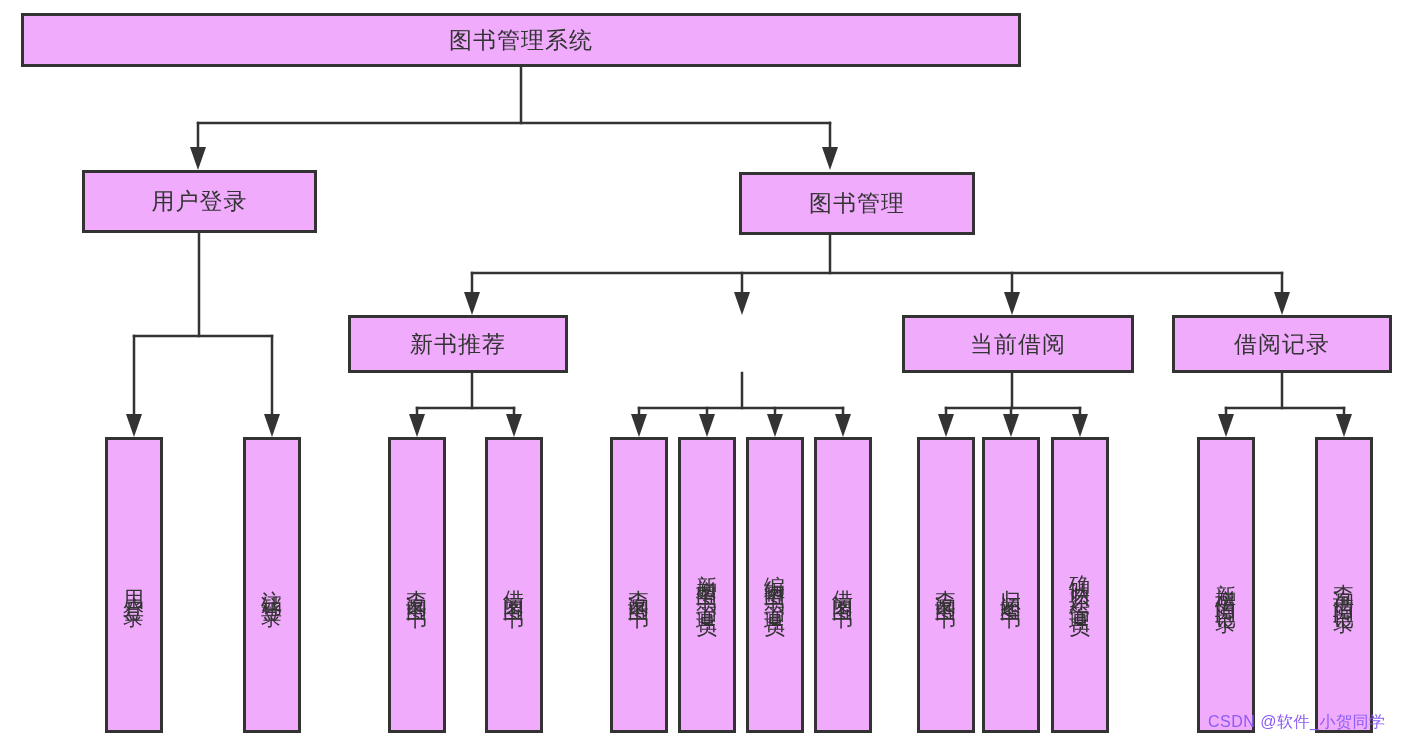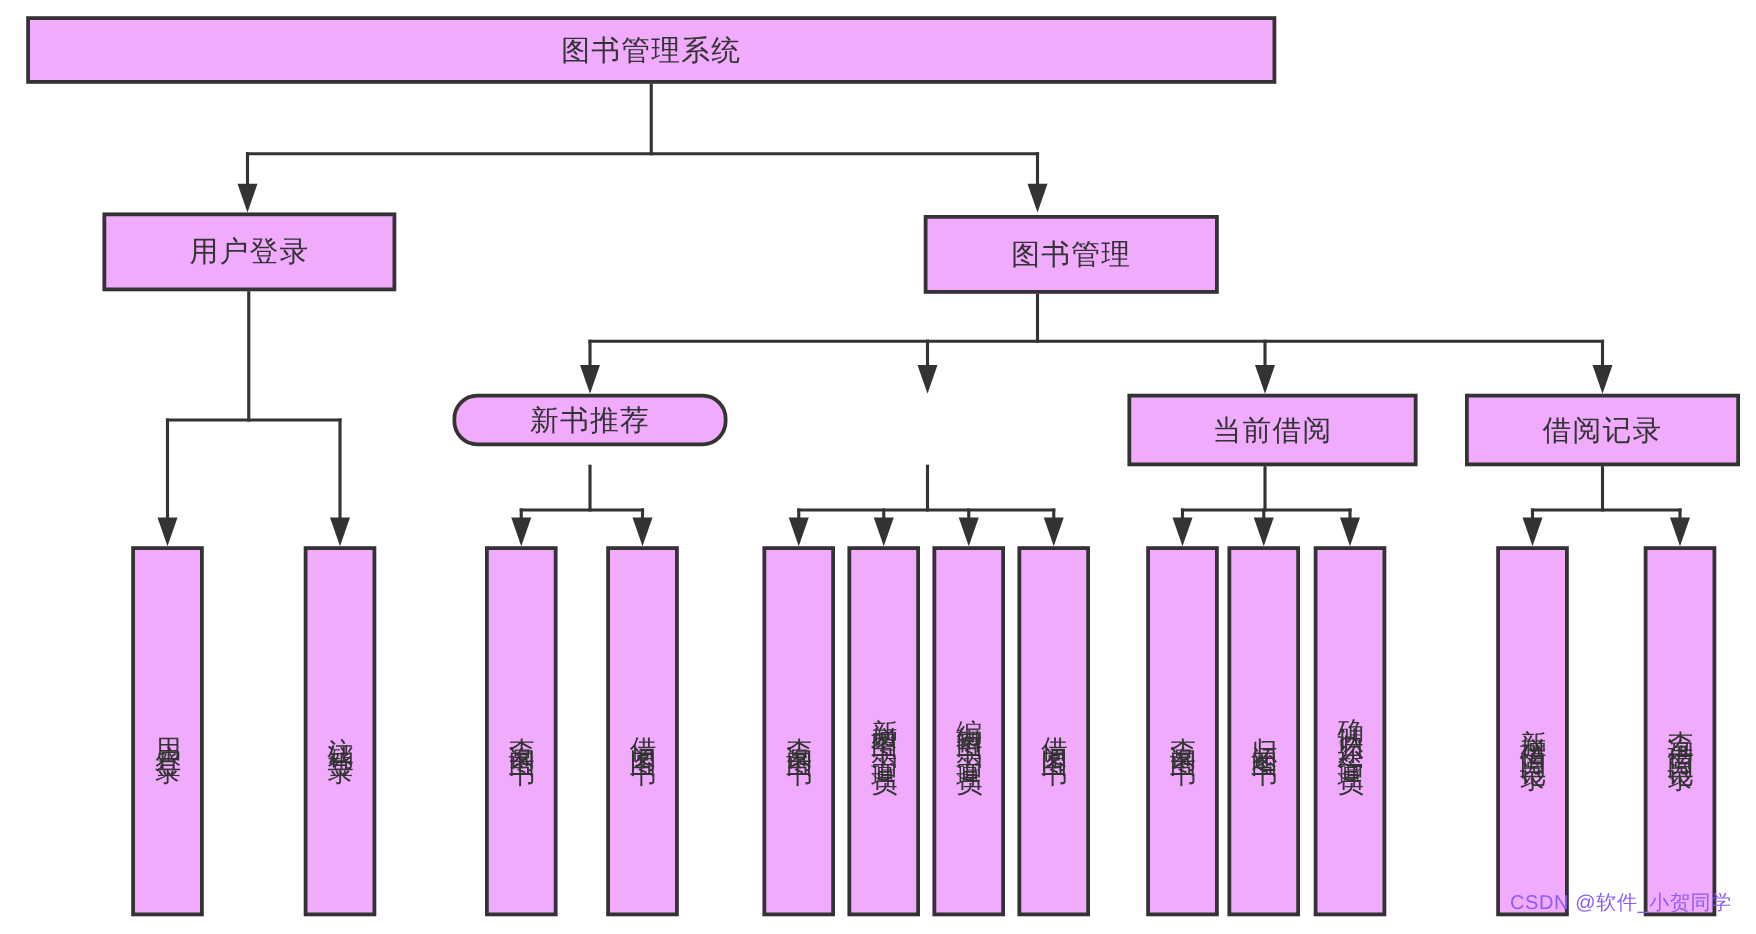--- a/index.html
+++ b/index.html
@@ -38,21 +38,21 @@
     font-size: 21px;
     letter-spacing: 6px;
     line-height: 1;
   }
   
   #n-root   { left: 21px;  top: 13px;  width: 1000px; height: 54px; }
   
   #n-login  { left: 82px;  top: 170px; width: 235px; height: 63px; }
   #n-mgmt   { left: 712px; top: 172px; width: 236px; height: 63px; margin-left: 27px; }
   
-  #n-newrec { left: 362px;  top: 315px; width: 220px; height: 42px; border-radius: 20px; }
+  #n-newrec { left: 348px;  top: 315px; width: 220px; height: 58px; }
   #n-borrow { left: 632px;  top: 315px; width: 220px; height: 58px; }
   #n-current{ left: 902px;  top: 315px; width: 232px; height: 58px; }
   #n-records{ left: 1172px; top: 315px; width: 220px; height: 58px; }
   
   .leaf { top: 437px; height: 296px; width: 58px; }
   #l-1  { left: 105px; }
   #l-2  { left: 243px; }
   #l-3  { left: 388px; }
   #l-4  { left: 485px; }
   #l-5  { left: 610px; }

